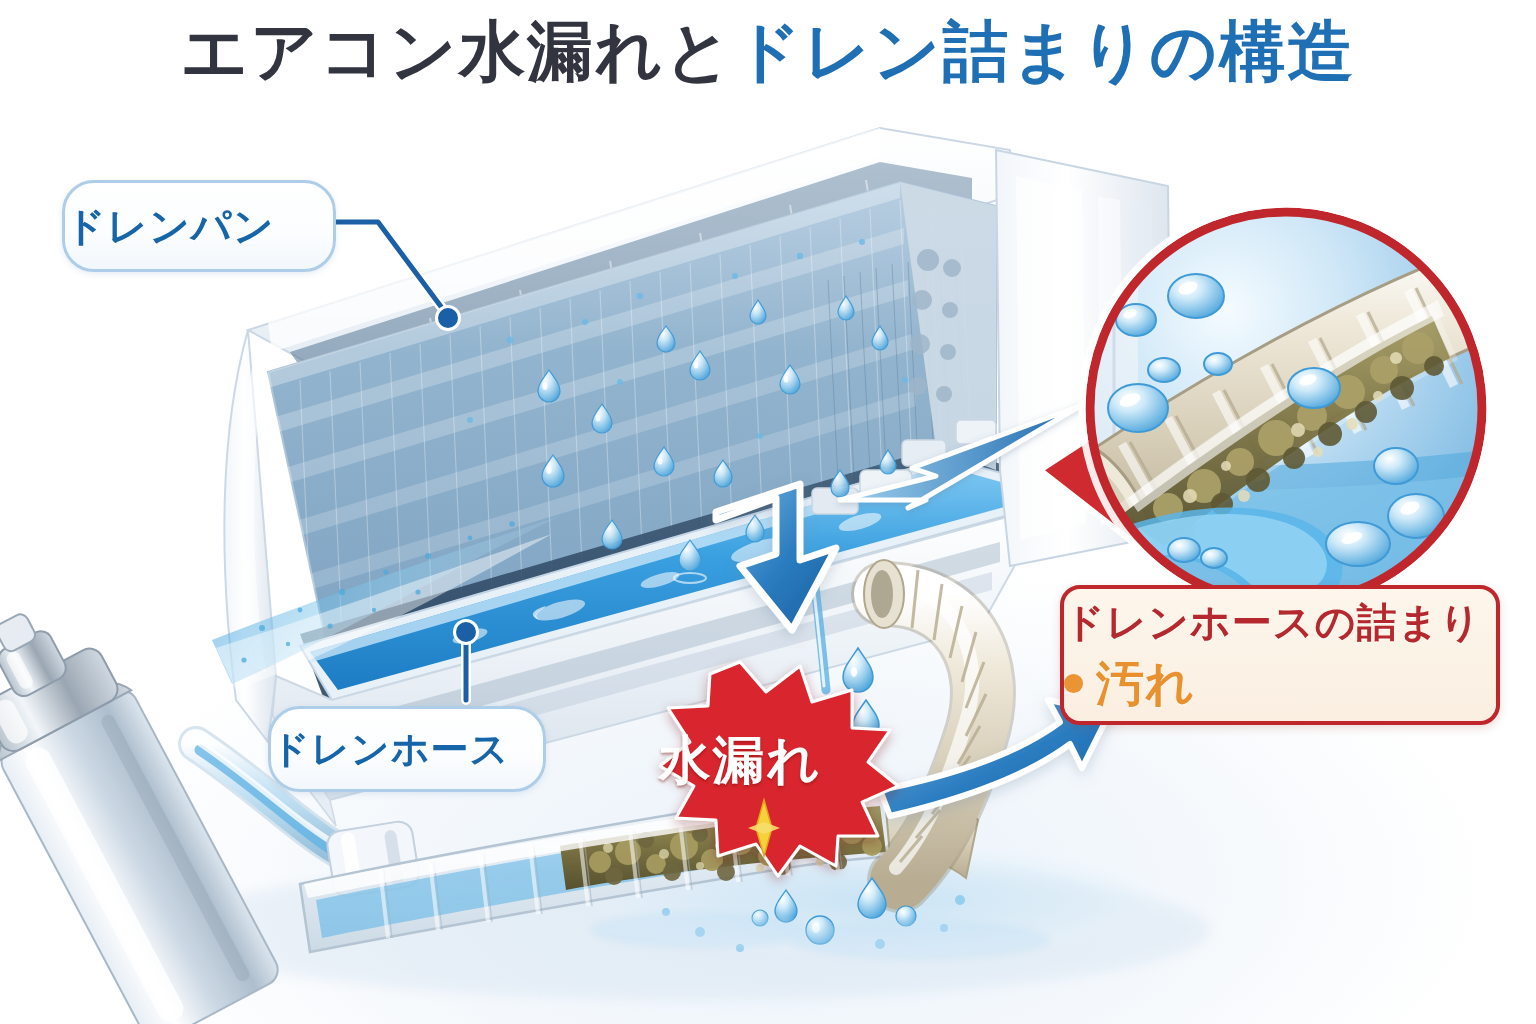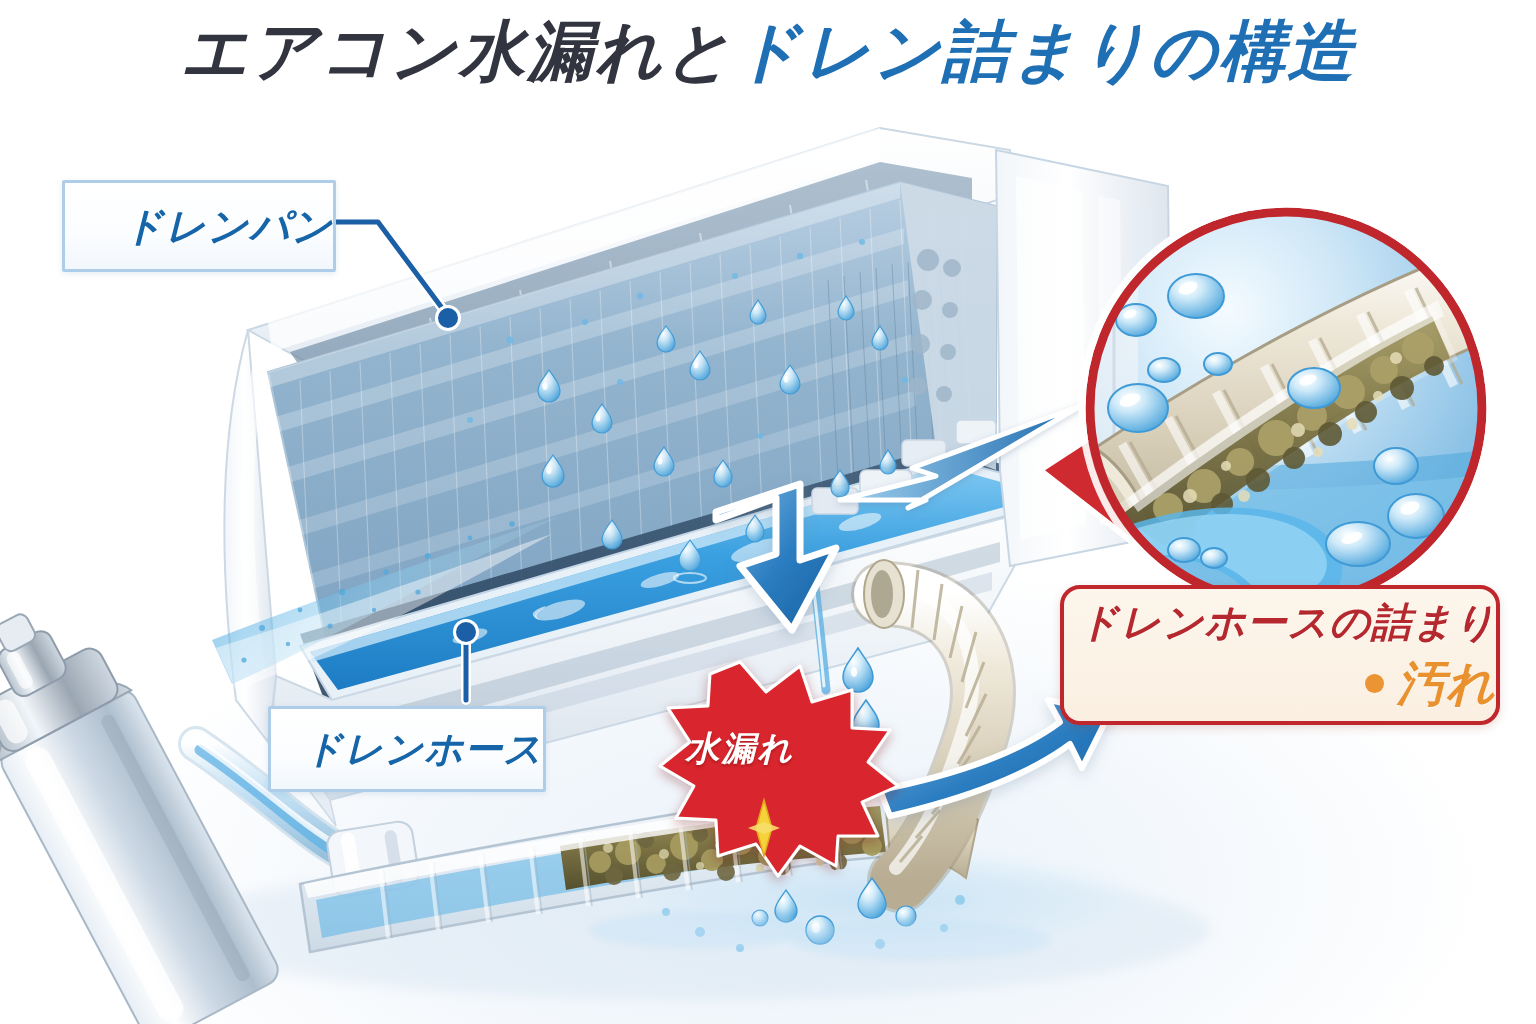--- a/index.html
+++ b/index.html
@@ -7,64 +7,63 @@
   body{
     width:1536px;height:1024px;overflow:hidden;
     background:#ffffff;
     font-family:"DejaVu Sans","Liberation Sans",sans-serif;
     -webkit-font-smoothing:antialiased;
   }
   #stage{position:relative;width:1518px;height:1024px;overflow:hidden;
     background:
       radial-gradient(ellipse 900px 420px at 52% 86%, #eaf2fa 0%, #f4f8fc 45%, #ffffff 78%),
       linear-gradient(180deg,#ffffff 0%,#ffffff 58%,#f7fafd 82%,#fdfeff 100%);
-    font-style: italic;
   }
 
   
   .title{
     position:absolute;left:0;top:16px;width:1536px;text-align:center;
     font-size:66px;font-weight:bold;letter-spacing:2px;
     line-height:1.1;white-space:nowrap;
     font-family:"DejaVu Sans","Liberation Sans",sans-serif;
   }
   .title .t-dark{color:#32353f;}
   .title .t-blue{color:#1f6fb5;}
 
   
   .chip{
     position:absolute;
     background:linear-gradient(180deg,#ffffff 0%,#fbfdff 60%,#f2f7fc 100%);
-    border:3px solid #aecde8;border-radius:2px;
+    border:3px solid #aecde8;border-radius:32px;
     box-shadow:0 2px 6px rgba(60,110,160,.13);
-    display:flex;align-items:center;justify-content:flex-end;
+    display:flex;align-items:center;justify-content:flex-start;
     color:#1565a8;font-weight:bold;letter-spacing:1px;
     text-shadow:0 1px 0 rgba(255,255,255,.9);
   }
   #chip-pan{left:62px;top:180px;width:268px;height:86px;font-size:40px;}
   #chip-hose{left:268px;top:706px;width:272px;height:80px;font-size:38px;}
 
   
   #burst{position:absolute;left:604px;top:672px;width:272px;height:160px;}
   #burst .burst-label{
-    position:absolute;left:0;top:0;width:272px;height:160px;
+    position:absolute;left:0;top:12px;width:272px;height:160px;
     display:flex;align-items:center;justify-content:center;
-    color:#ffffff;font-size:34px;font-weight:bold;letter-spacing:2px;
+    color:#ffffff;font-size:52px;font-weight:bold;letter-spacing:2px;
     text-shadow:0 2px 3px rgba(120,10,10,.45);
     padding-bottom:6px;box-sizing:border-box;
   }
 
   
   #infobox{
     position:absolute;left:1060px;top:585px;width:440px;height:140px;
     background:linear-gradient(180deg,#fdf6ec 0%,#faefe1 100%);
     border:4px solid #c0272d;border-radius:20px;
     box-shadow:0 3px 10px rgba(150,60,40,.18);
     box-sizing:border-box;
-    display:flex;flex-direction:column;align-items:flex-end;justify-content:center;
+    display:flex;flex-direction:column;align-items:flex-start;justify-content:center;
     gap:2px;
   }
   #infobox .ib-title{
     color:#b5292e;font-size:40px;font-weight:bold;letter-spacing:1px;
     text-shadow:0 1px 0 rgba(255,255,255,.75);
     white-space:nowrap;
   }
   #infobox .ib-items{display:flex;gap:40px;align-items:center;}
   #infobox .ib-item{
     display:flex;align-items:center;gap:13px;

